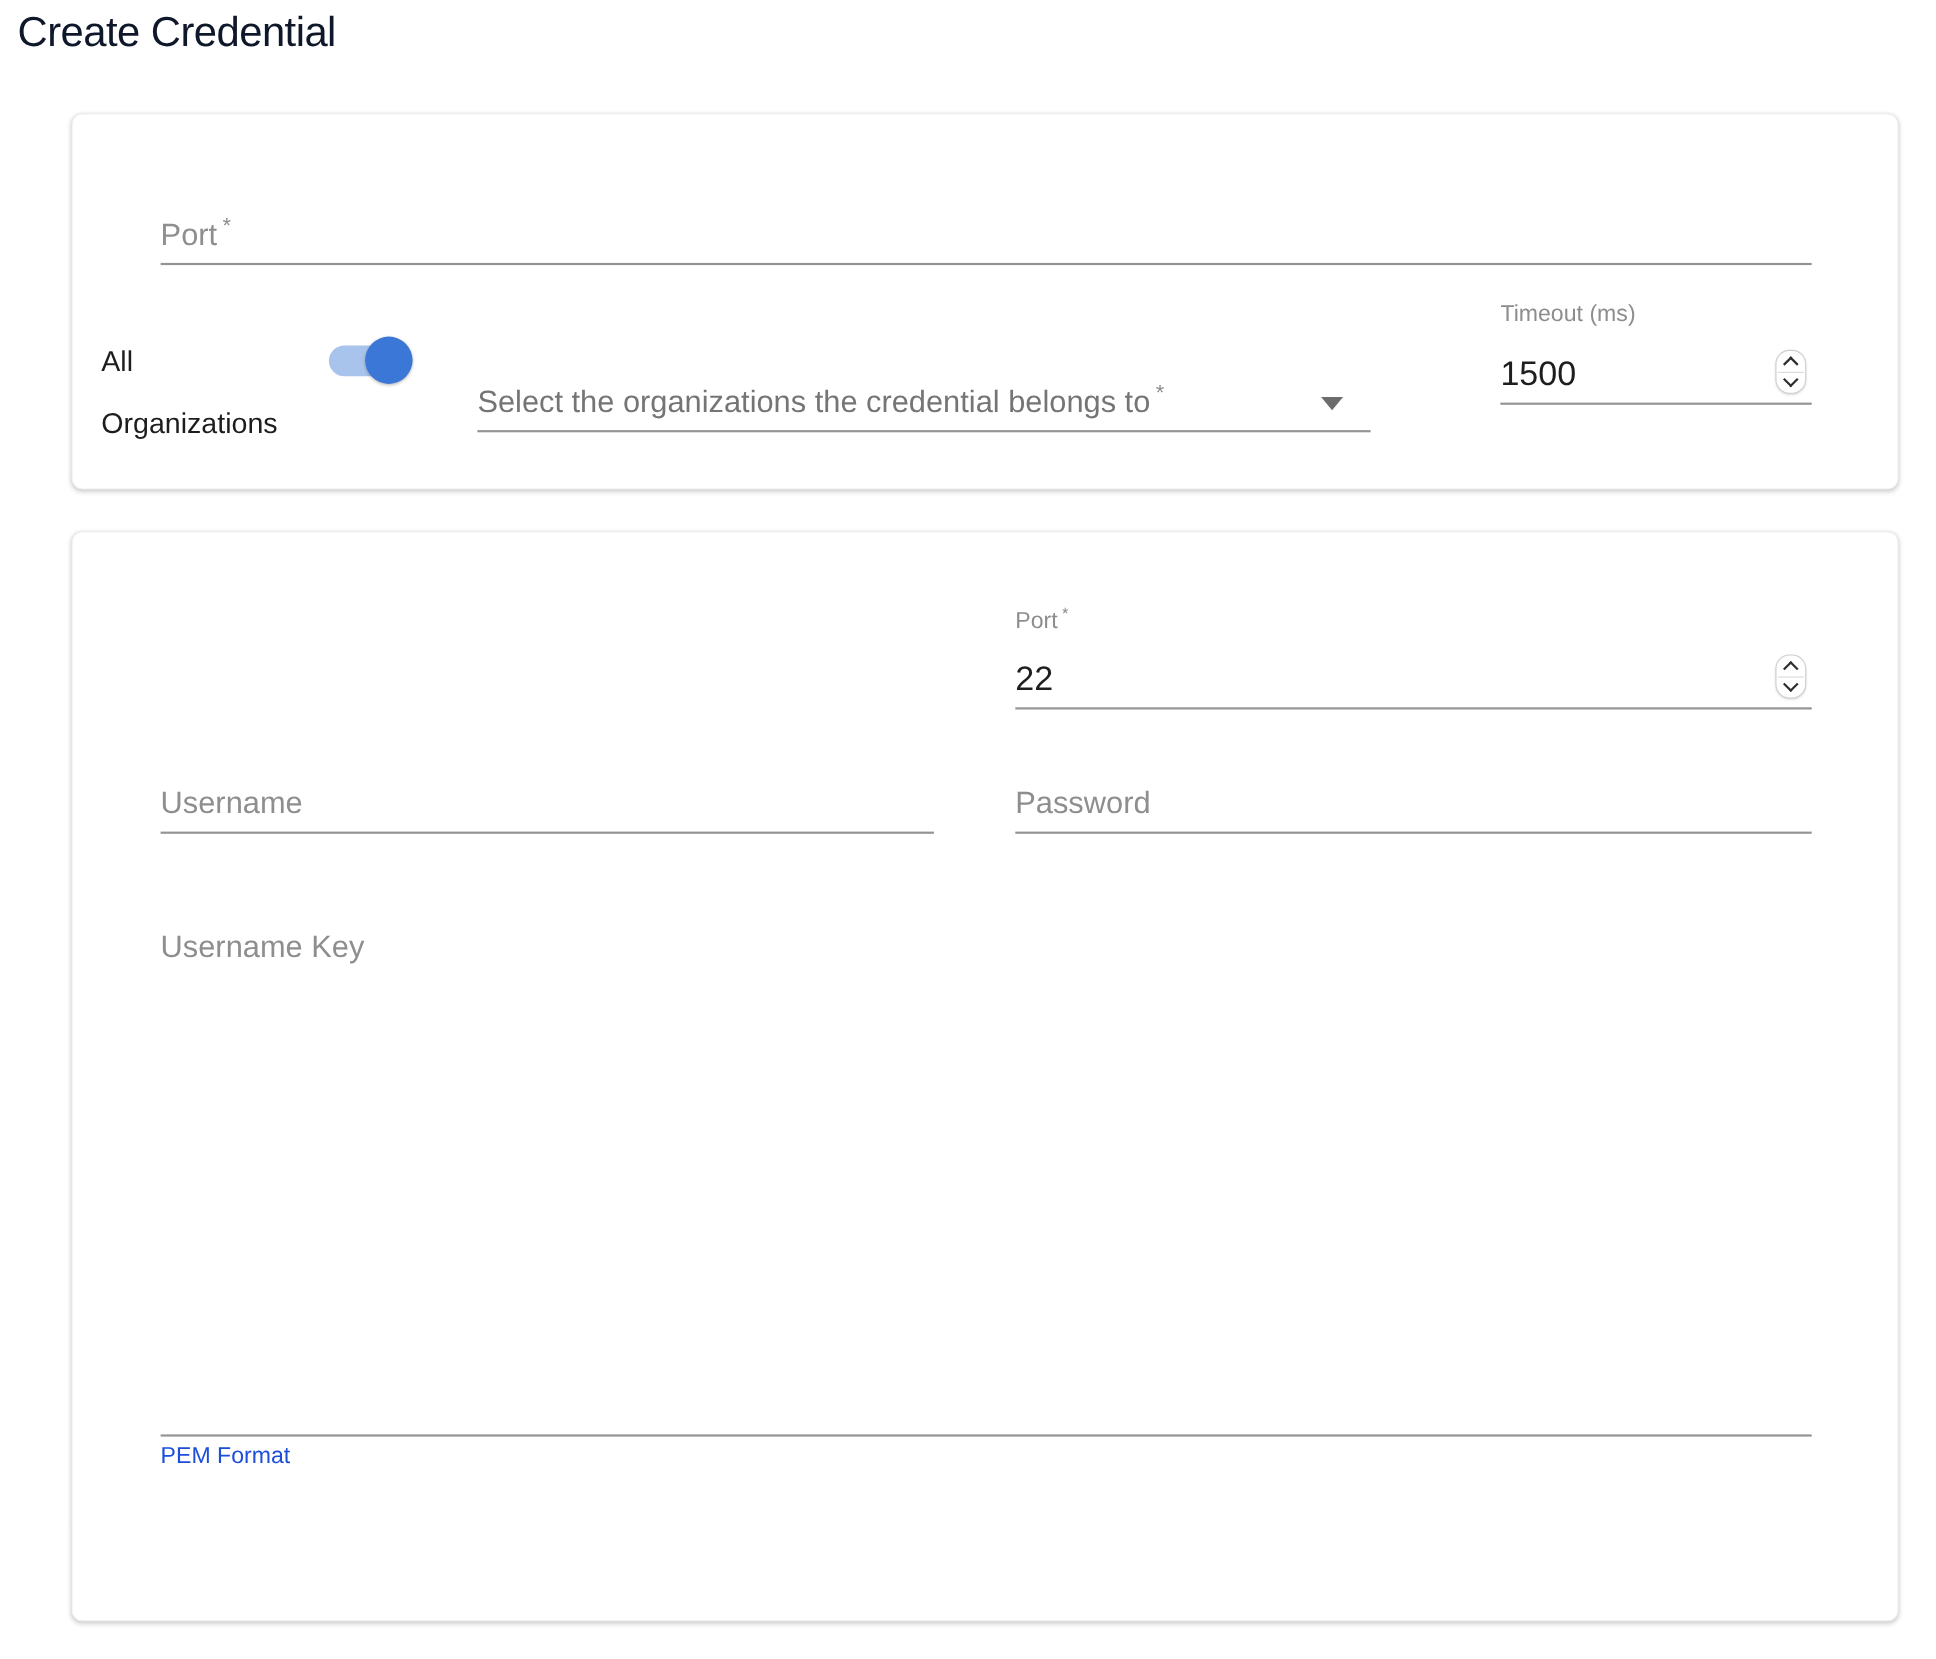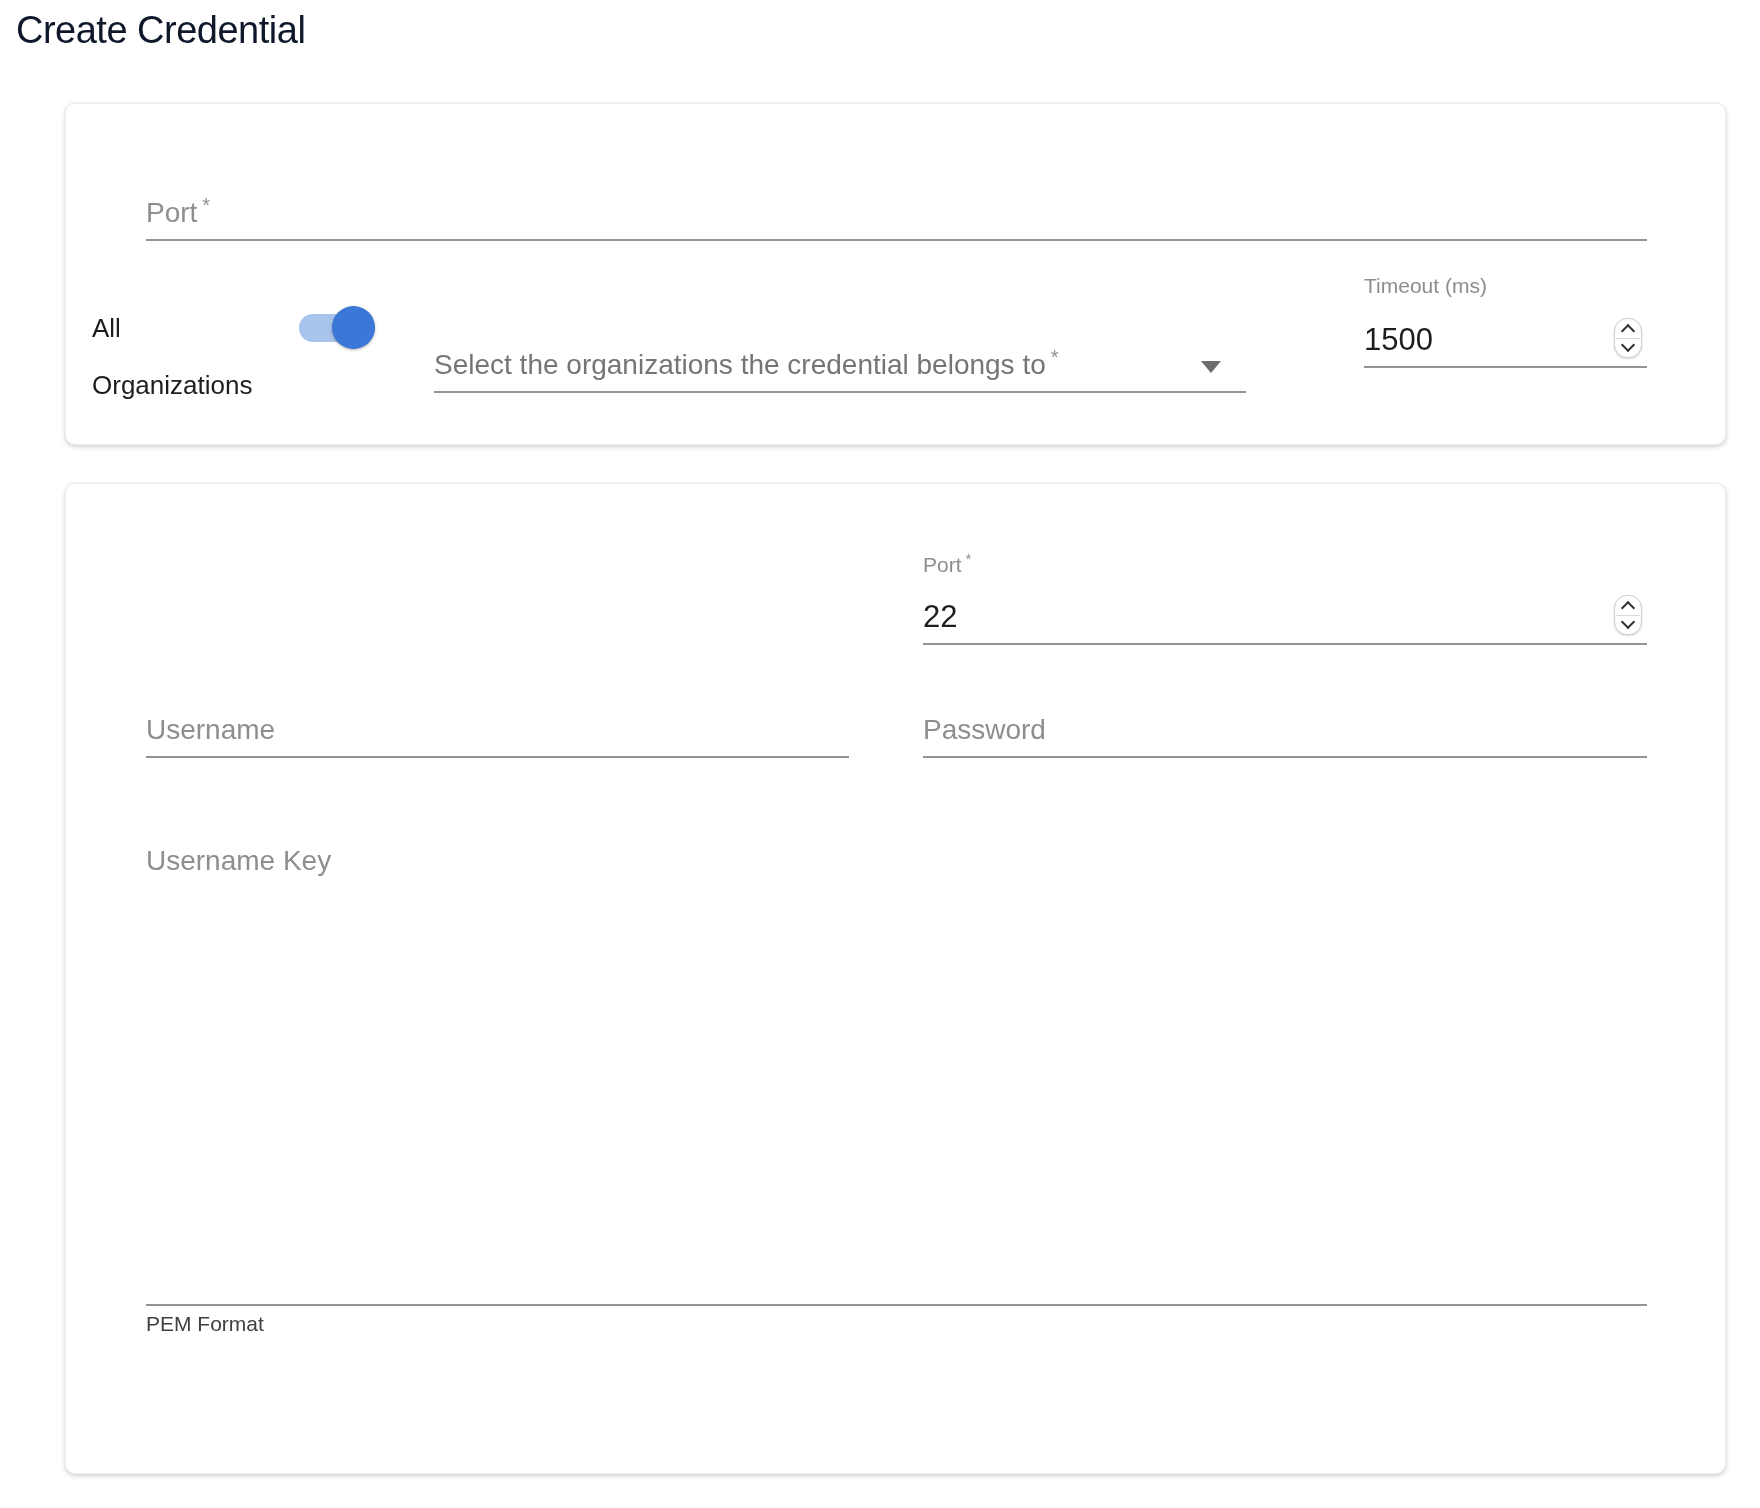--- a/index.html
+++ b/index.html
@@ -83,21 +83,21 @@
   .chev.down{transform:rotate(135deg);margin-bottom:5px;}
 
   
   .pk-area{position:absolute;left:80px;top:355px;width:1501px;height:465px;border-bottom:2px solid #949494;}
   .pk-area .lbl{position:absolute;left:0;top:6px;font-size:28px;color:#8e8e8e;pointer-events:none;}
   .pk-area textarea{
     position:absolute;left:0;top:0;width:100%;height:100%;resize:none;
     border:none;outline:none;background:transparent;padding:0;margin:0;
     font-family:"Liberation Sans", sans-serif;font-size:24px;color:#1e1e1e;
   }
-  .hint{position:absolute;left:80px;top:828px;font-size:21px;color:#404040;}
+  .hint{position:absolute;left:80px;top:828px;font-size:21px;color:#1d4ed8;}
 </style>
 </head>
 <body>
 
 <div class="page-title">Create Credential</div>
 
 <div class="card" id="card-general">
 
   <div class="ufield" style="left:80px;top:79px;width:1501px;height:56px;">
     <input class="ghost-input" type="text" value="" style="">

